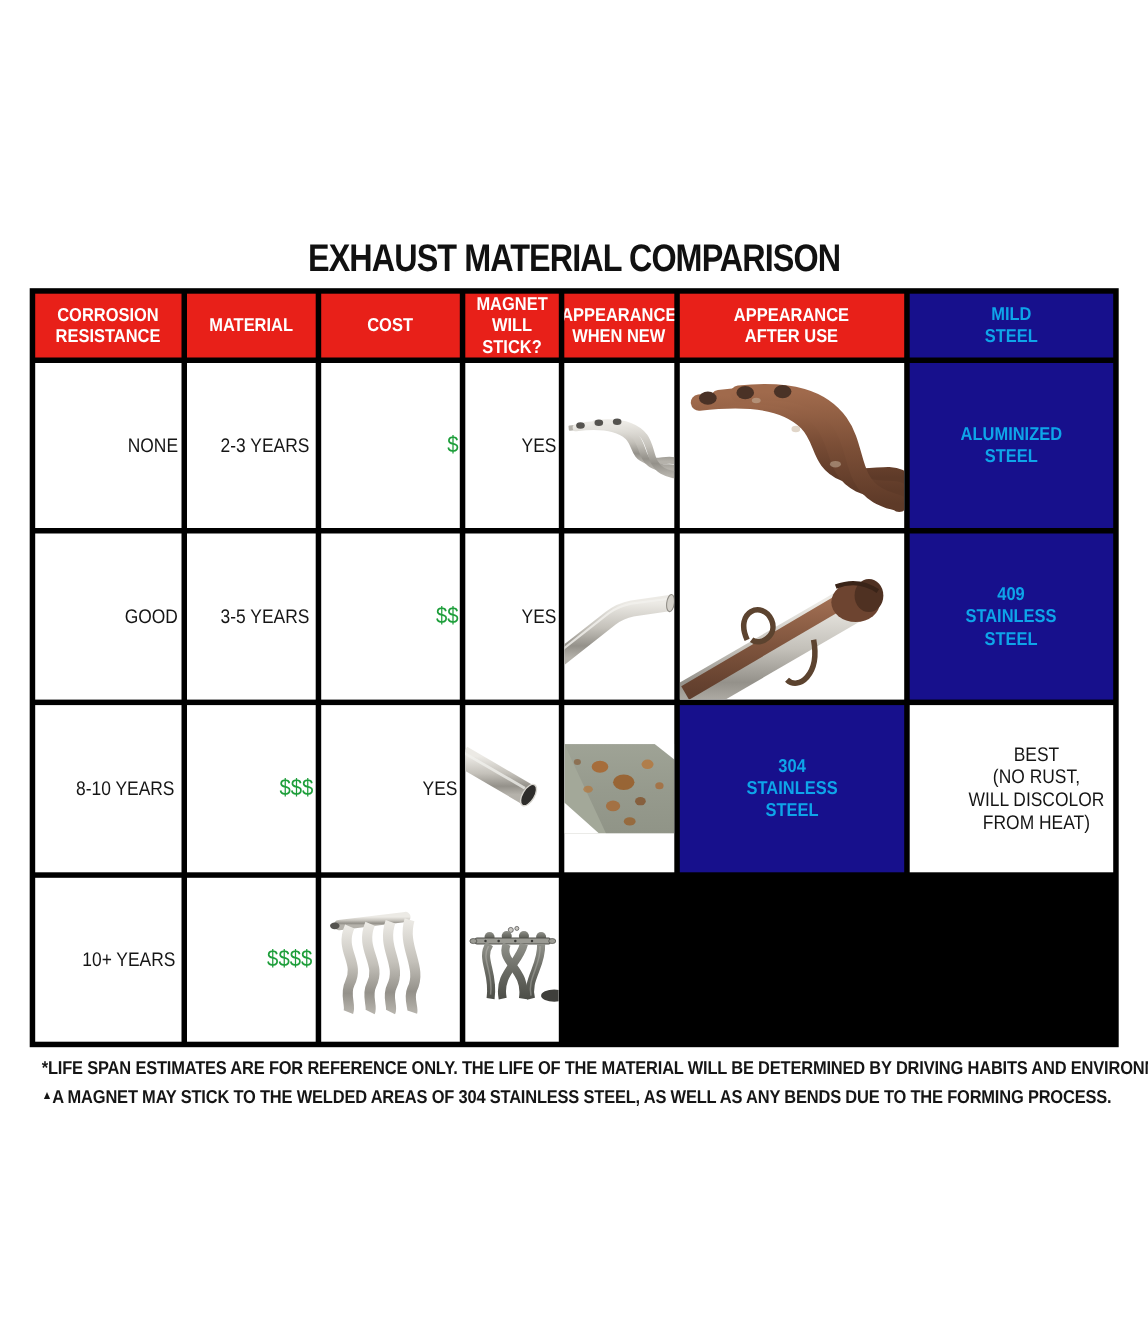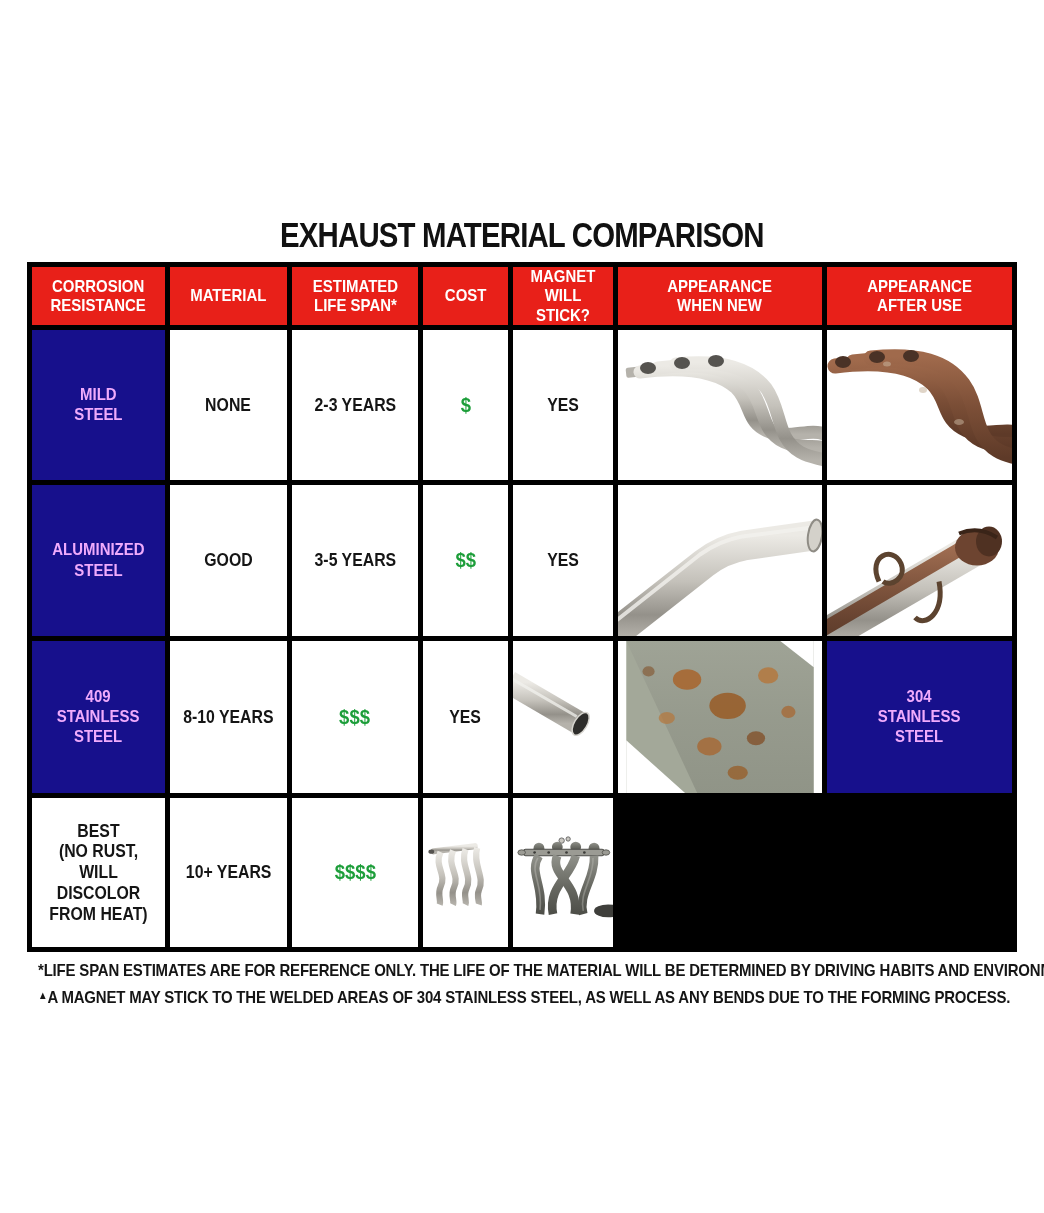--- a/index.html
+++ b/index.html
@@ -15,22 +15,22 @@
   .title .cond { transform:scaleX(.84); }
   .cond { display:inline-block; transform:scaleX(.88); transform-origin:center; white-space:pre-line; }
   .tablewrap {
     position:absolute; left:27px; top:262px; width:990px; height:690px;
     background:#000; display:grid; box-sizing:border-box; padding:5px; gap:5px;
     grid-template-columns:133px 117px 126px 85px 100px 204px 185px;
     grid-template-rows:58px 150px 151px 152px 149px;
   }
   .cell { display:flex; align-items:center; justify-content:center; text-align:center; overflow:hidden; }
   .head { background:var(--header-bg,#e82019); color:#fff; font-weight:bold; font-size:17px; line-height:1.12; }
-  .mat  { background:var(--material-bg,#17108c); color:#f0abfc; font-weight:bold; font-size:17px; line-height:1.18; }
-  .data { background:#fff; color:#151515; font-weight:bold; font-size:18px; line-height:1.15; }
+  .mat  { background:var(--material-bg,#17108c); color:#0ea5e9; font-weight:bold; font-size:17px; line-height:1.18; }
+  .data { background:#fff; color:#151515; font-weight:normal; font-size:18px; line-height:1.15;justify-content:flex-end; }
   .cost { color:var(--cost-color,#1d9e3a); font-size:21px; }
   .photo { background:#fff; }
   .photo svg { display:block; width:100%; height:100%; }
   sup.mark { font-size:11px; vertical-align:super; line-height:0; }
   .footnotes { position:absolute; left:38px; top:961px; width:1000px; color:#151515; font-weight:bold; font-size:17px; }
   .footnotes p { margin:0 0 7px 0; transform:scaleX(.88); transform-origin:left center; white-space:nowrap; letter-spacing:-0.2px; line-height:1.2; }
   .fn-sup { font-size:11px; vertical-align:4px; }
 </style>
 </head>
 <body>
@@ -61,24 +61,20 @@
   <h1 class="title"><span class="cond">EXHAUST MATERIAL COMPARISON</span></h1>
 
   <div class="tablewrap">
 
     <div class="cell head">
         <span class="cond">CORROSION
 RESISTANCE</span>
       </div>
     <div class="cell head">
         <span class="cond">MATERIAL</span>
-      </div>
-    <div class="cell head">
-        <span class="cond">ESTIMATED
-LIFE SPAN*</span>
       </div>
     <div class="cell head">
         <span class="cond">COST</span>
       </div>
     <div class="cell head">
         <span class="cond">MAGNET
 WILL STICK?</span>
       </div>
     <div class="cell head">
         <span class="cond">APPEARANCE

